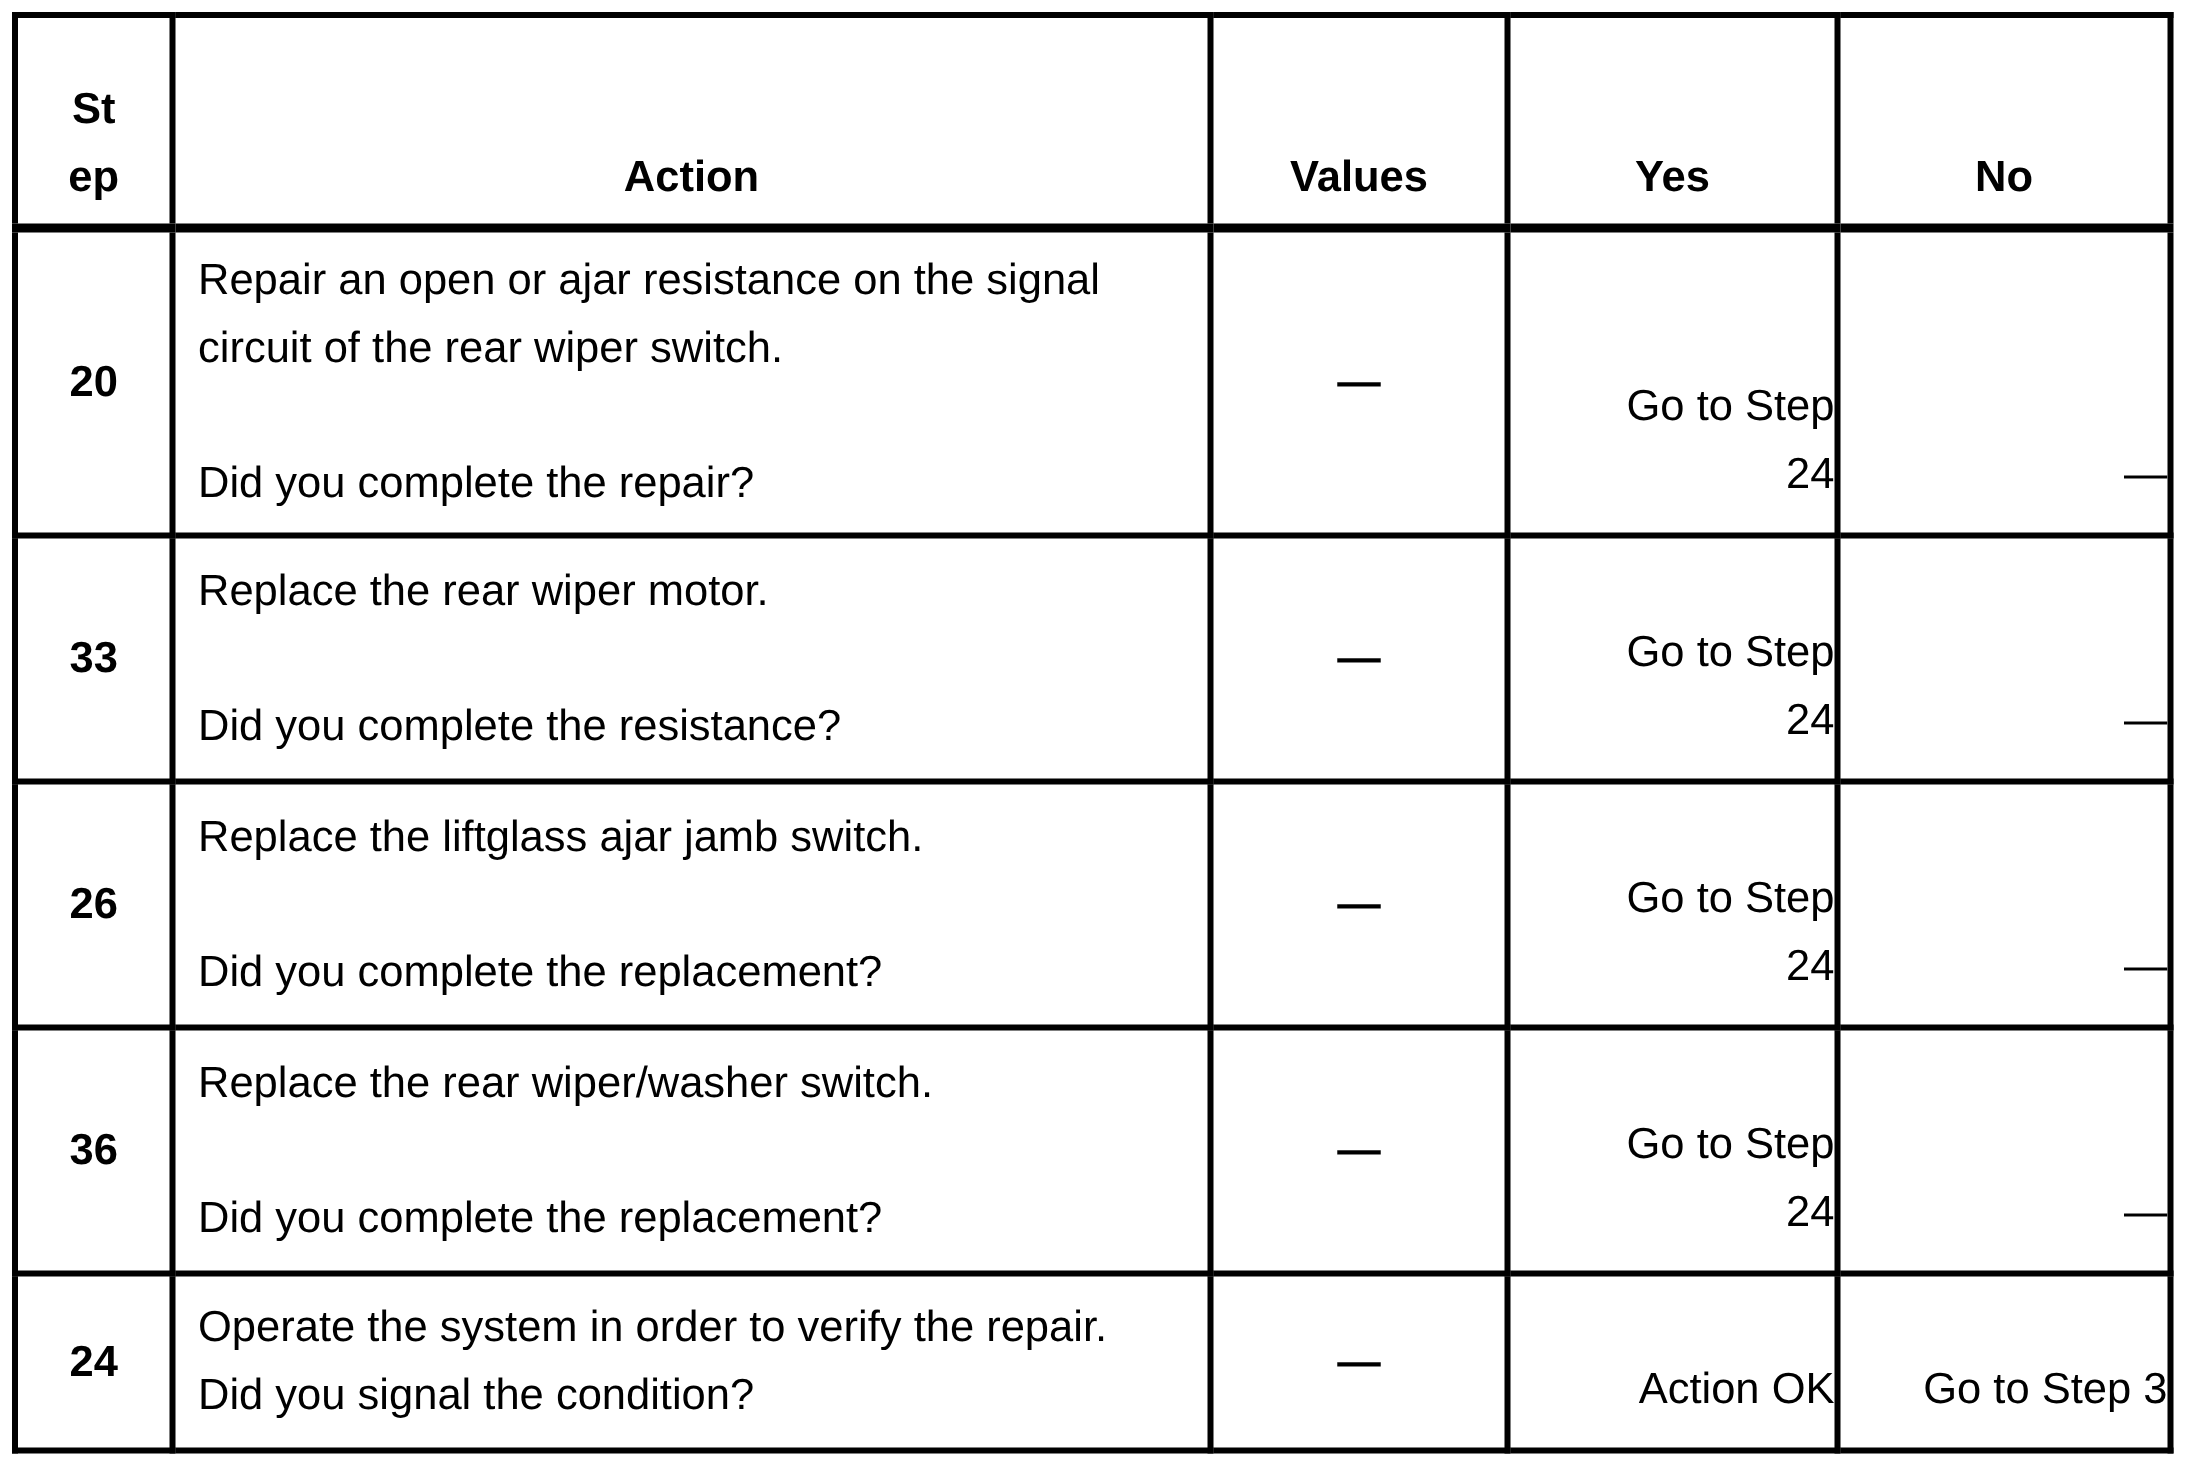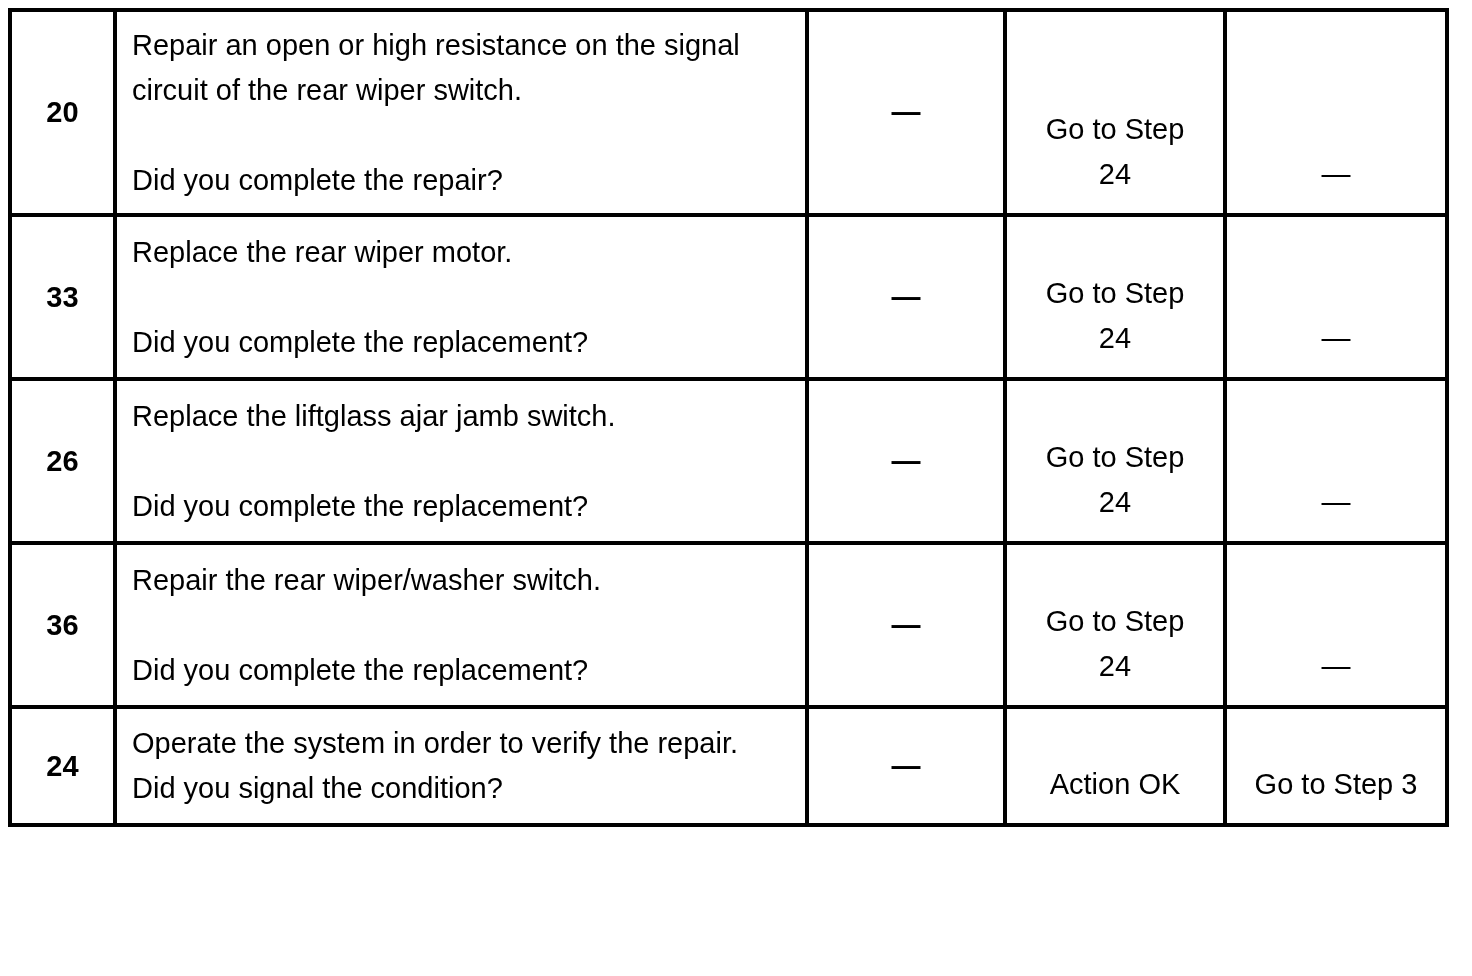--- a/index.html
+++ b/index.html
@@ -44,77 +44,86 @@
     border-bottom-width: 6px;
   }
   .diag td.action-cell {
     text-align: left;
     padding-left: 15px;
     padding-right: 12px;
   }
   .diag td.yes-cell, .diag td.no-cell {
     vertical-align: bottom;
     padding-bottom: 16px;
+    text-align: right;
   }
   .diag td.values-cell, .diag td.step-cell {
     vertical-align: middle;
     font-weight: bold;
   }
 </style>
 </head>
 <body>
 
 <table class="diag">
   <colgroup>
     <col style="width:105px">
     <col style="width:692px">
     <col style="width:198px">
     <col style="width:220px">
     <col style="width:222px">
   </colgroup>
 
   <tbody>
+      <tr class="header-row">
+    <th>St
+ep</th>
+    <th>Action</th>
+    <th>Values</th>
+    <th>Yes</th>
+    <th>No</th>
+  </tr>
 
   <tr class="row-h-tall">
     <td class="step-cell">20</td>
-    <td class="action-cell">Repair an open or high resistance on the signal
+    <td class="action-cell">Repair an open or ajar resistance on the signal
 circuit of the rear wiper switch.
 
 Did you complete the repair?</td>
     <td class="values-cell">—</td>
     <td class="yes-cell">Go to Step
 24</td>
     <td class="no-cell">—</td>
   </tr>
 
   <tr class="row-h-mid">
     <td class="step-cell">33</td>
     <td class="action-cell">Replace the rear wiper motor.
 
-Did you complete the replacement?</td>
+Did you complete the resistance?</td>
     <td class="values-cell">—</td>
     <td class="yes-cell">Go to Step
 24</td>
     <td class="no-cell">—</td>
   </tr>
 
   <tr class="row-h-mid">
     <td class="step-cell">26</td>
     <td class="action-cell">Replace the liftglass ajar jamb switch.
 
 Did you complete the replacement?</td>
     <td class="values-cell">—</td>
     <td class="yes-cell">Go to Step
 24</td>
     <td class="no-cell">—</td>
   </tr>
 
   <tr class="row-h-mid">
     <td class="step-cell">36</td>
-    <td class="action-cell">Repair the rear wiper/washer switch.
+    <td class="action-cell">Replace the rear wiper/washer switch.
 
 Did you complete the replacement?</td>
     <td class="values-cell">—</td>
     <td class="yes-cell">Go to Step
 24</td>
     <td class="no-cell">—</td>
   </tr>
 
   <tr class="row-h-short">
     <td class="step-cell">24</td>

